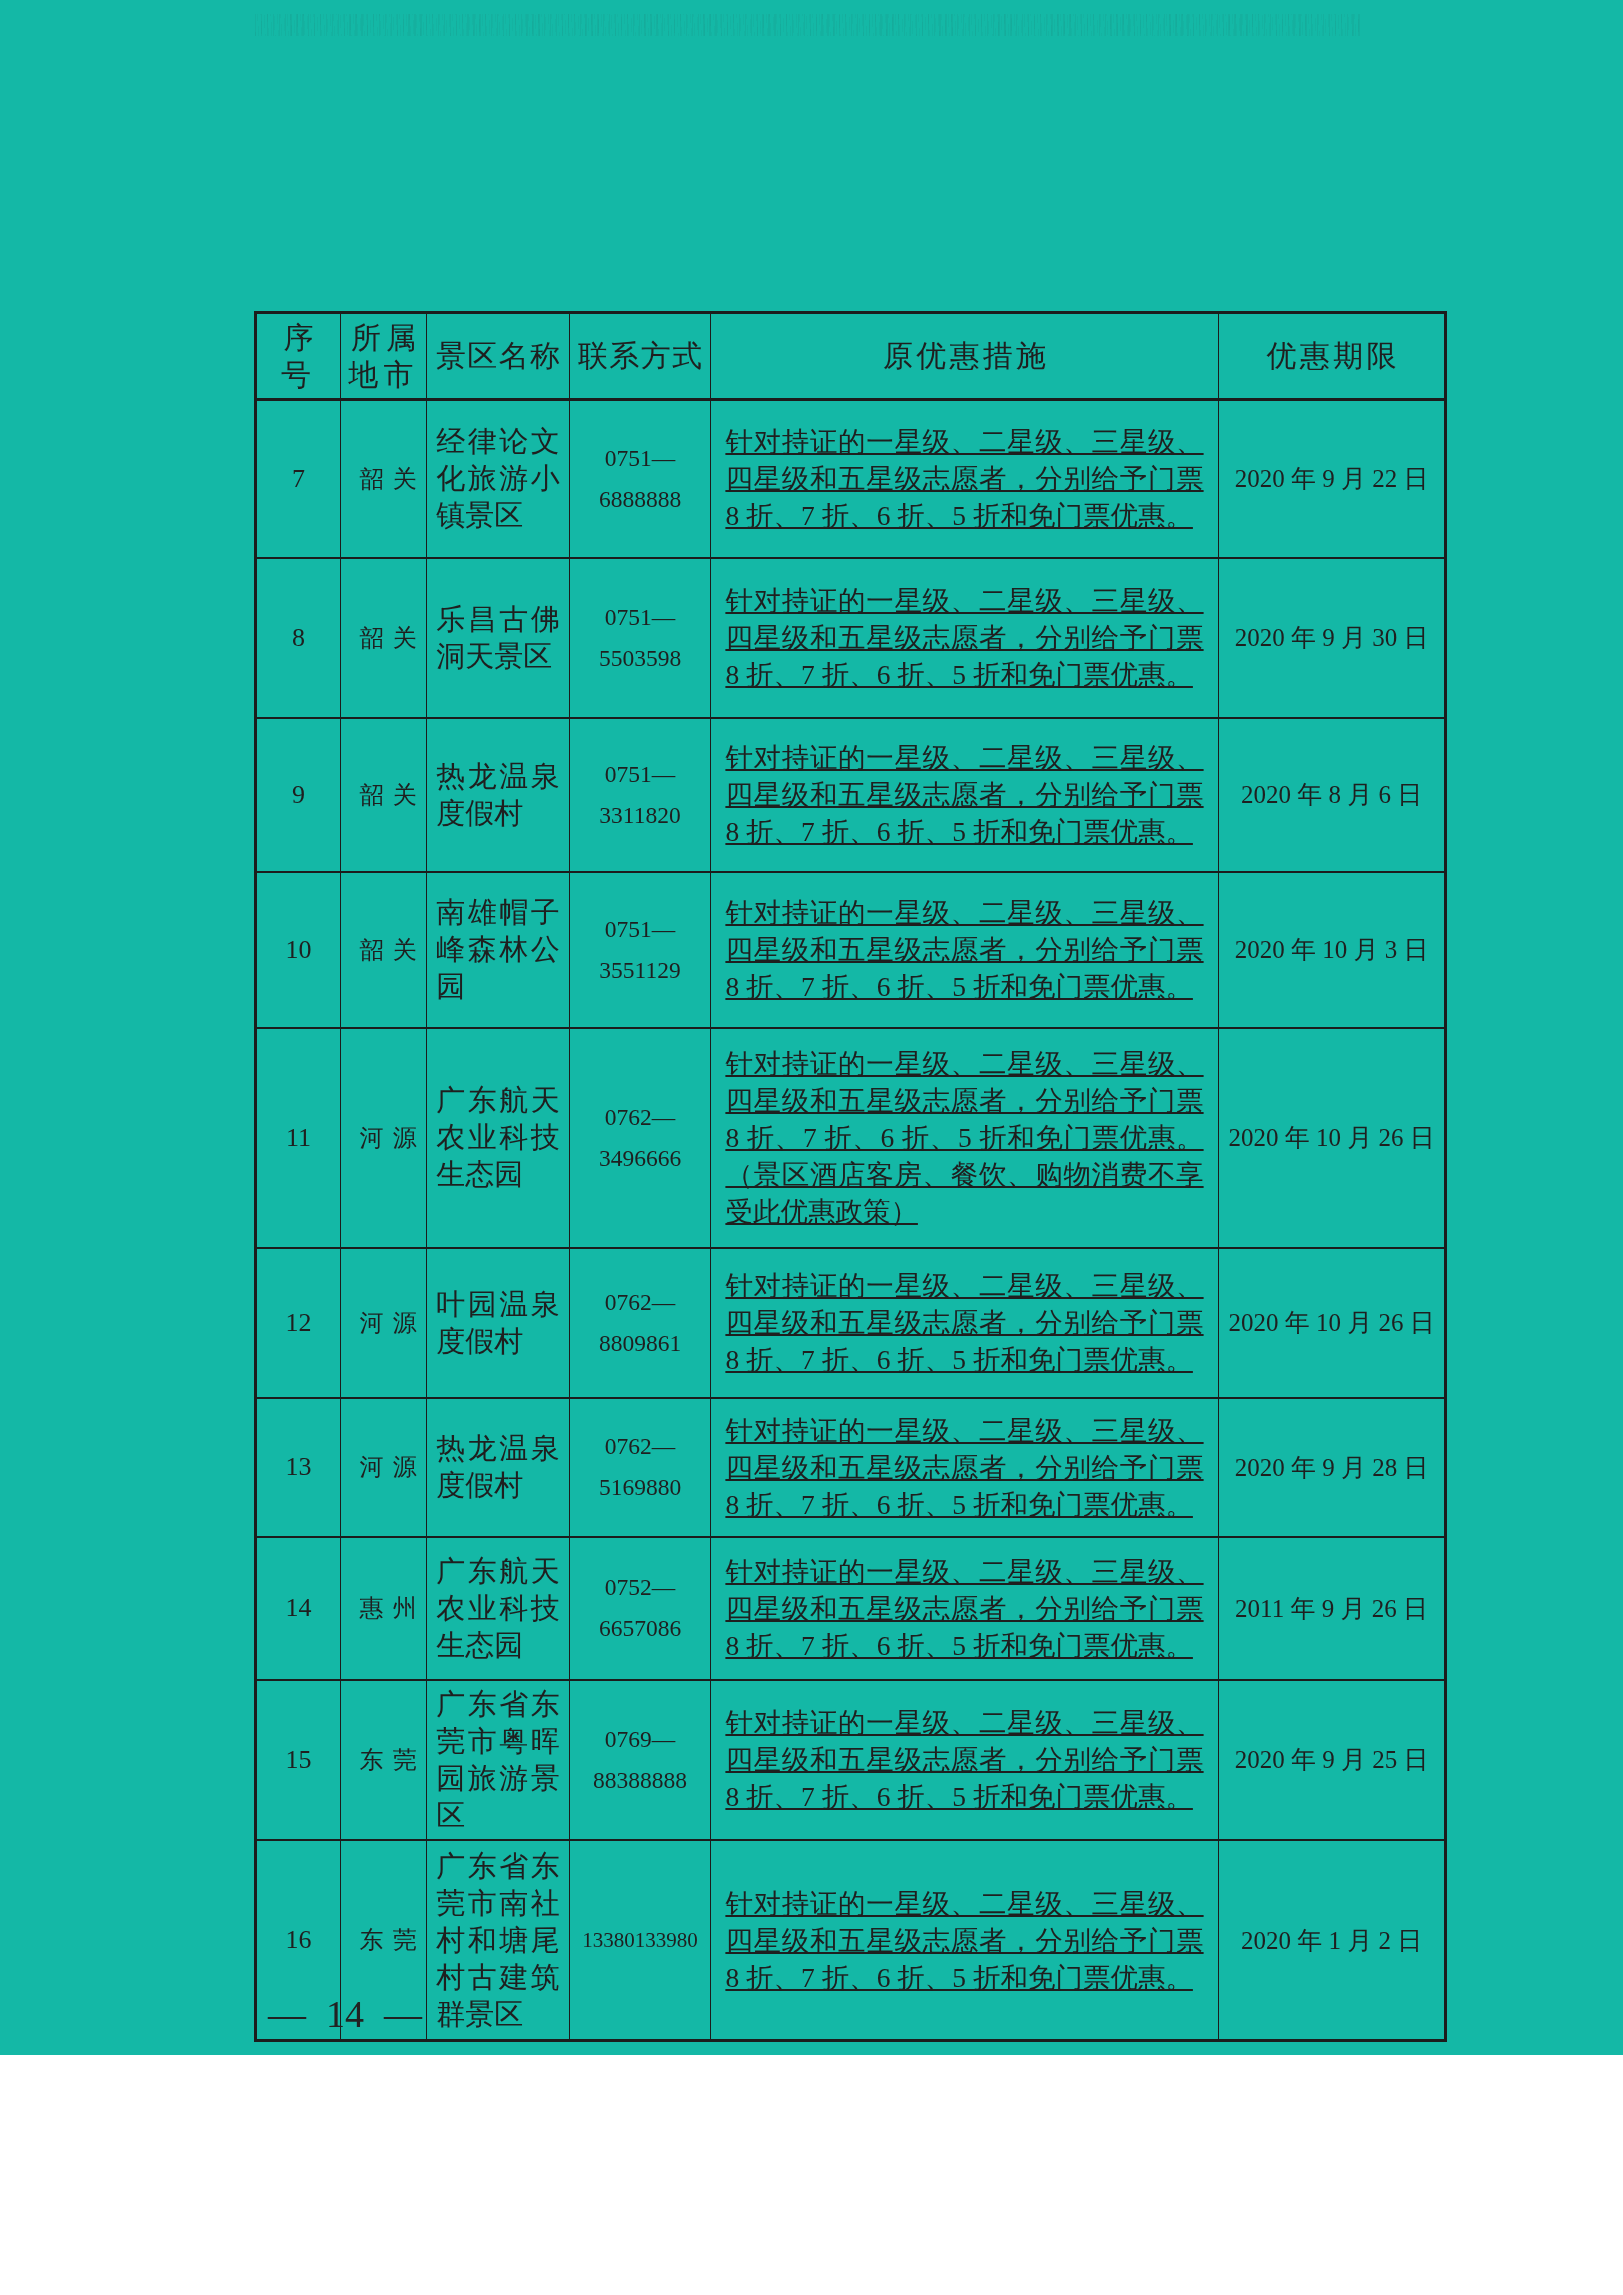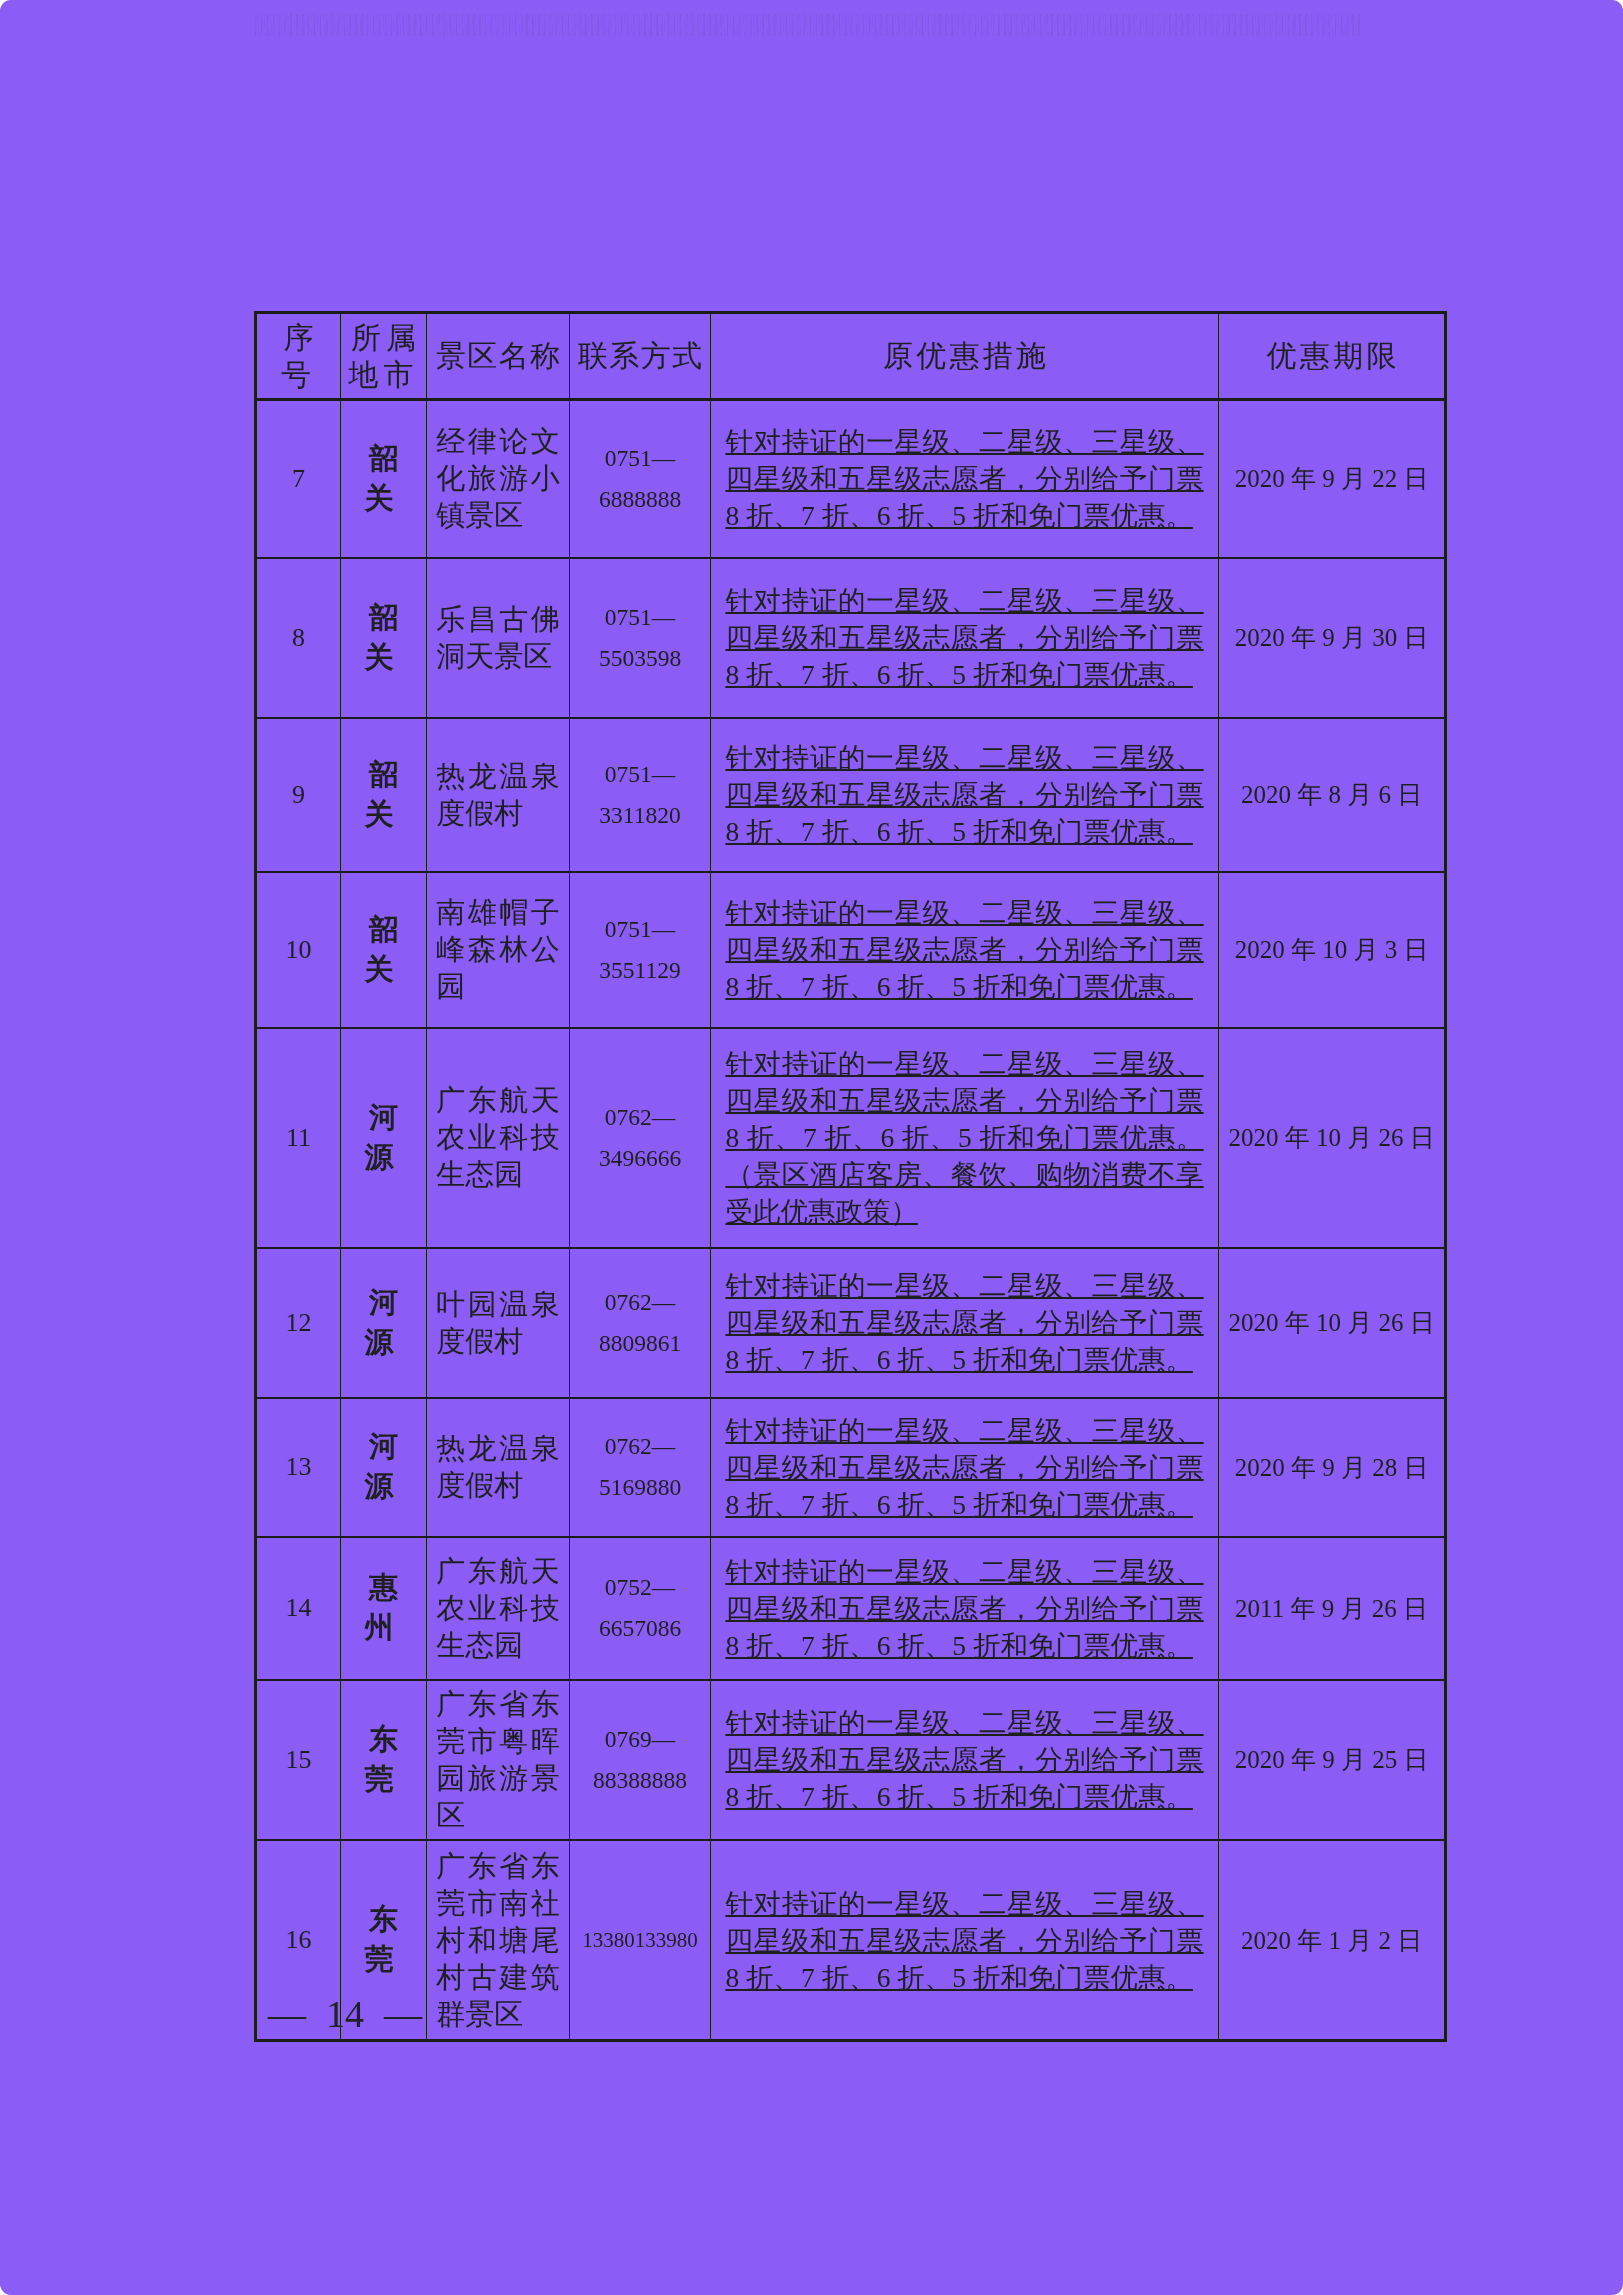--- a/index.html
+++ b/index.html
@@ -1,24 +1,23 @@
 <!DOCTYPE html>
 <html style="font-size:10.5px"><head>
 <meta charset="utf-8">
 <style>
   html, body { margin: 0; padding: 0; background: #ffffff; }
   .page {
     position: relative;
     width: 1623px;
-    height: 2295px;
-    background: #8b5cf6;
+    height: 2055px;
+    background: #14b8a6;
     font-family: "Liberation Serif", "DejaVu Serif", serif;
     color: #1f1f1f;
     overflow: hidden;
-    border-radius: 11px;
   }
   
   .noise-band {
     position: absolute;
     left: 255px; top: 14.4px;
     width: 1105px; height: 22px;
     background:
       repeating-linear-gradient(90deg, rgba(40,40,40,0.10) 0 1.3px, transparent 1.3px 5.9px),
       repeating-linear-gradient(87deg, rgba(40,40,40,0.06) 0 0.7px, transparent 0.7px 3.3px);
     opacity: .55;
@@ -56,25 +55,24 @@
   }
   th.h-no, th.h-city { letter-spacing: 5.2px; text-indent: 5.2px; }
   th.h-measure, th.h-deadline { letter-spacing: 3.3px; text-indent: 3.3px; }
   th.h-name, th.h-phone { letter-spacing: 1.3px; text-indent: 1.3px; }
 
   td.no {
     font-size: 26px;
     text-align: center;
   }
   td.city {
-    font-size: 29px;
-    text-align: center;
+    font-size: 24px;
+    text-align: right;
     letter-spacing: 9.2px;
     text-indent: 9.2px;
-    font-weight: bold;
   }
   td.name {
     font-size: 29px;
     line-height: 37px;
     text-align: justify;
     padding: 5.2px 9.2px;
   }
   td.phone {
     font-size: 23.5px;
     line-height: 41px;

